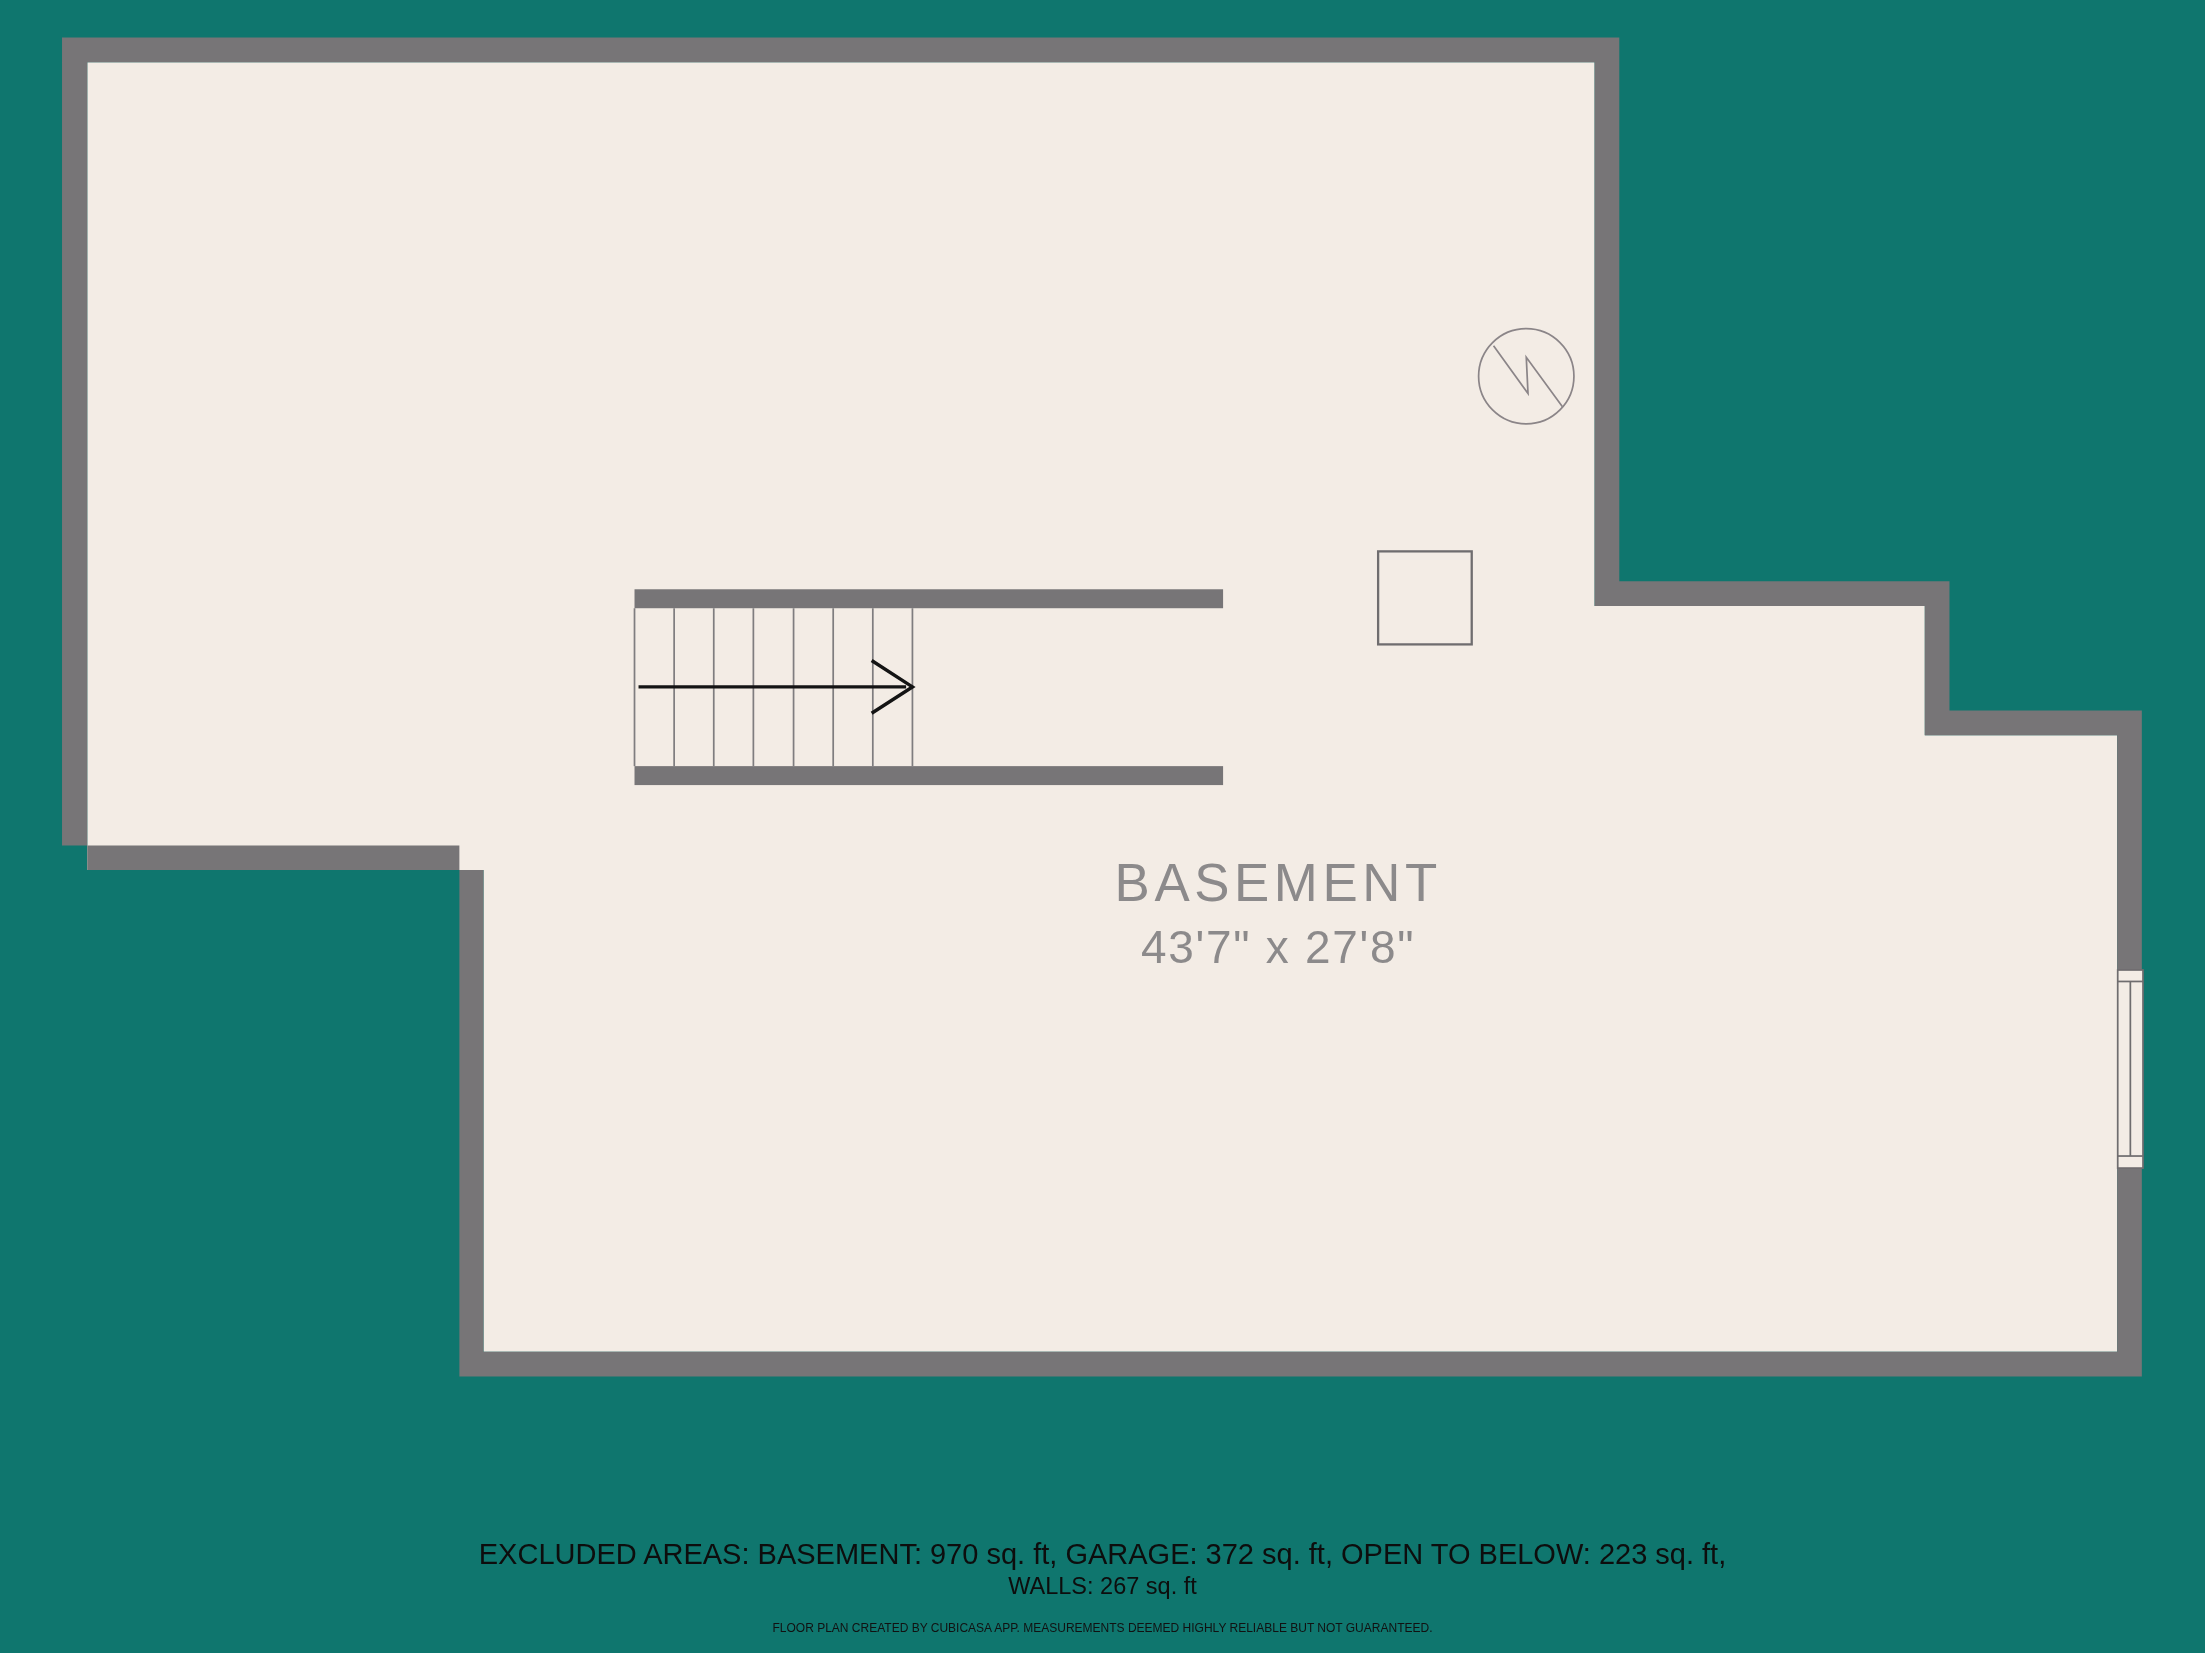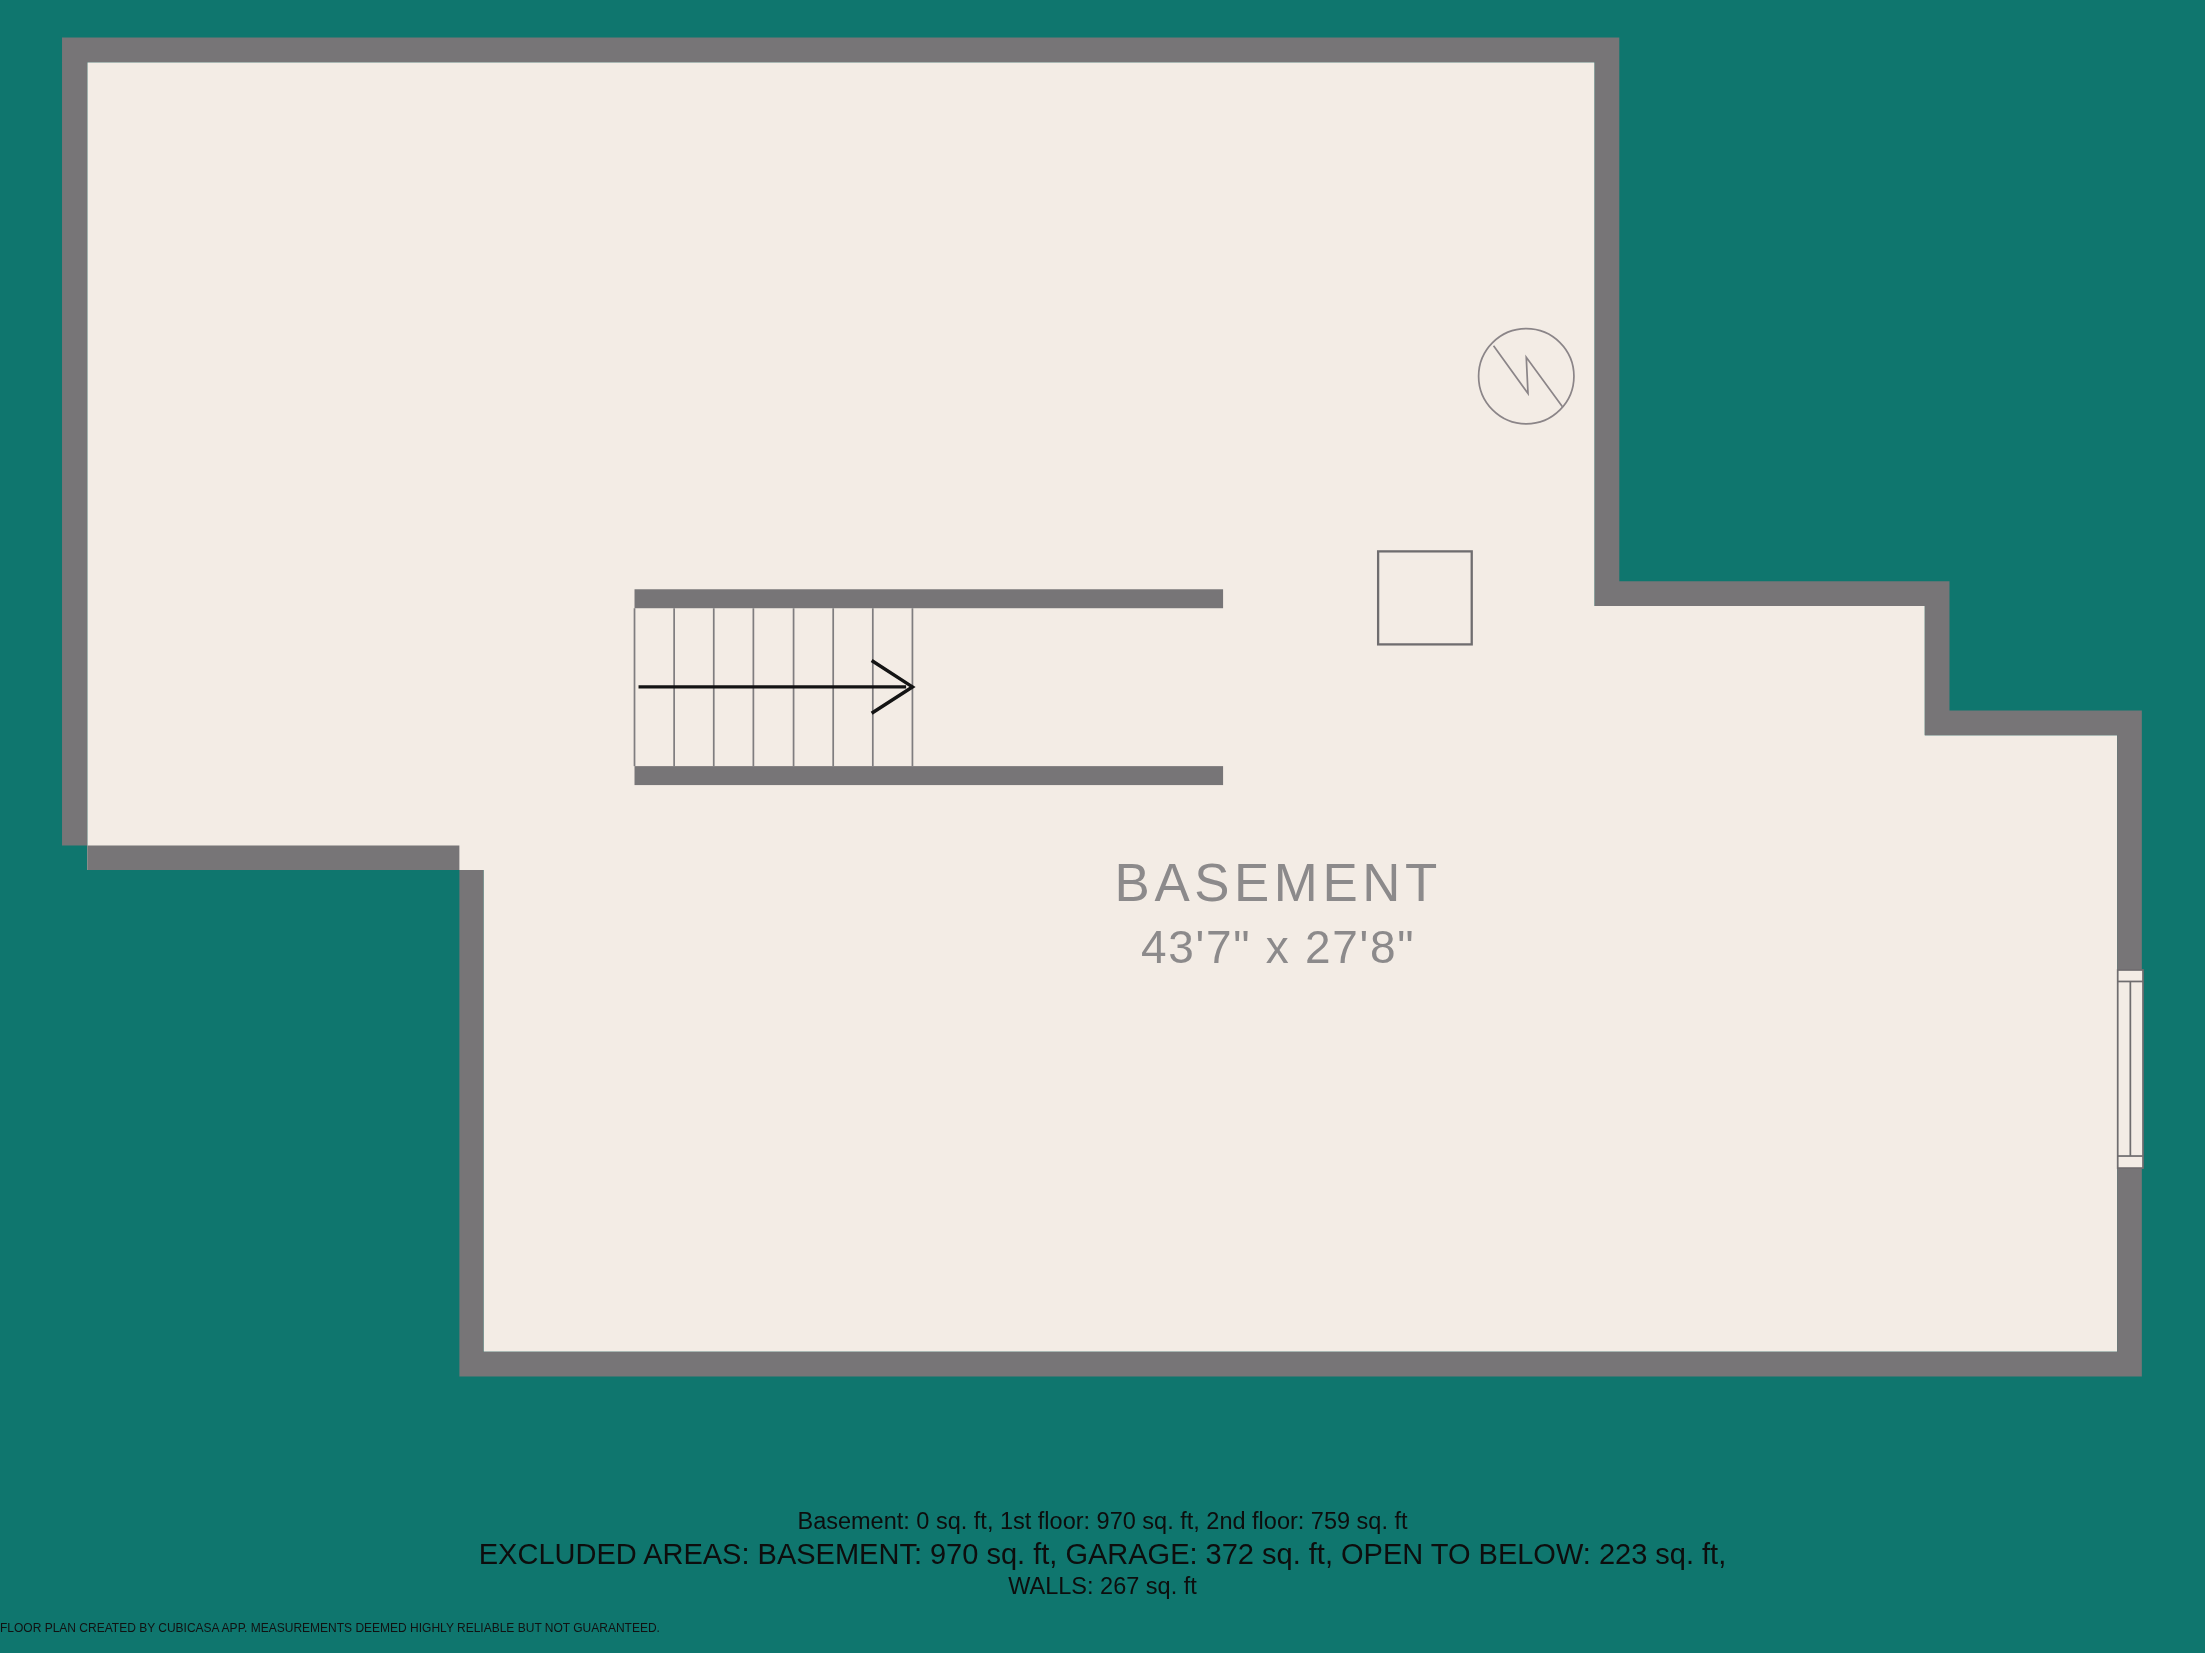--- a/index.html
+++ b/index.html
@@ -32,20 +32,21 @@
   }
   .summary-total    { top: 1471px; font-size: 25px; font-weight: 700; }
   .summary-floors   { top: 1506px; font-size: 23.5px; }
   .summary-excluded { top: 1539px; font-size: 29px; }
   .summary-walls    { top: 1571px; font-size: 23.5px; }
   .disclaimer {
     position: absolute;
     left: 0;
     top: 1621px;
     width: 2205px;
+    text-align: center;
     color: #111111;
     font-family: "Liberation Sans", sans-serif;
     font-size: 12px;
     line-height: 15px;
     white-space: nowrap;
   }
 </style>
 </head>
 <body>
 
@@ -91,20 +92,19 @@
       <line x1="3688" y1="1709" x2="3732" y2="1709"></line>
       <line x1="3688" y1="2013" x2="3732" y2="2013"></line>
       <line x1="3710" y1="1709" x2="3710" y2="2013"></line>
     </g>
 
     <text class="room-label" x="2226" y="1568" font-size="92" text-anchor="middle" fill="#8c8a8b">BASEMENT</text>
 
     <text class="room-dims" x="2226" y="1676" font-size="80" text-anchor="middle" fill="#8c8a8b">43'7" x 27'8"</text>
   </svg>
 
-  <div class="summary-line summary-floors">Basement: 0 sq. ft, 1st floor: 970 sq. ft, 2nd floor: 759 sq. ft</div>
   <div class="summary-line summary-excluded">EXCLUDED AREAS: BASEMENT: 970 sq. ft, GARAGE: 372 sq. ft, OPEN TO BELOW: 223 sq. ft,</div>
   <div class="summary-line summary-walls">WALLS: 267 sq. ft</div>
 
   <div class="disclaimer">FLOOR PLAN CREATED BY CUBICASA APP. MEASUREMENTS DEEMED HIGHLY RELIABLE BUT NOT GUARANTEED.</div>
 
 </div>
 
 
 </body></html>

